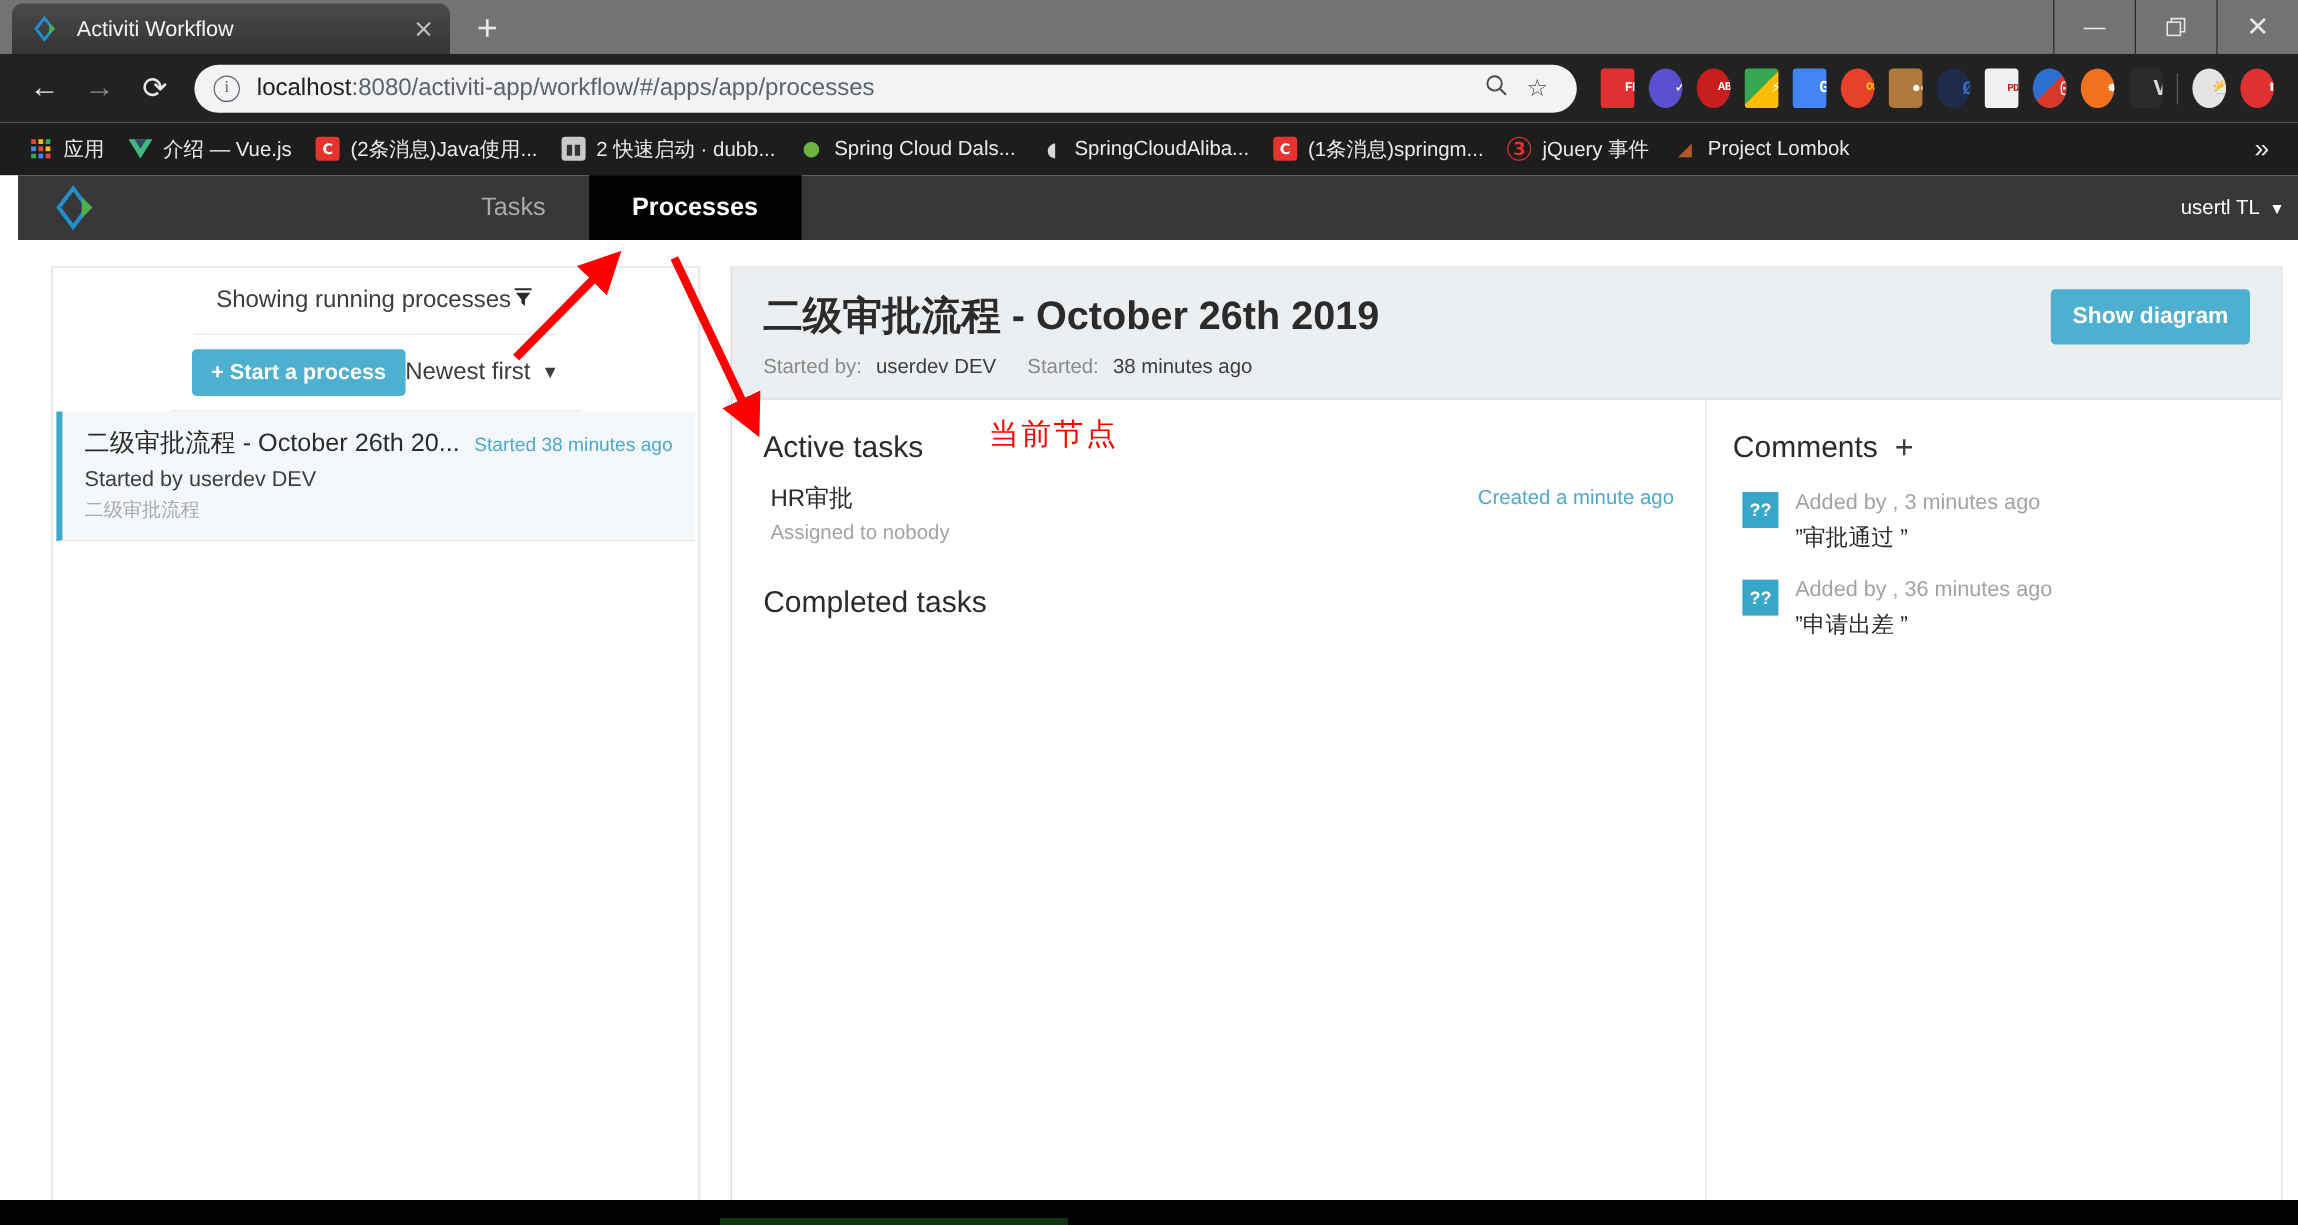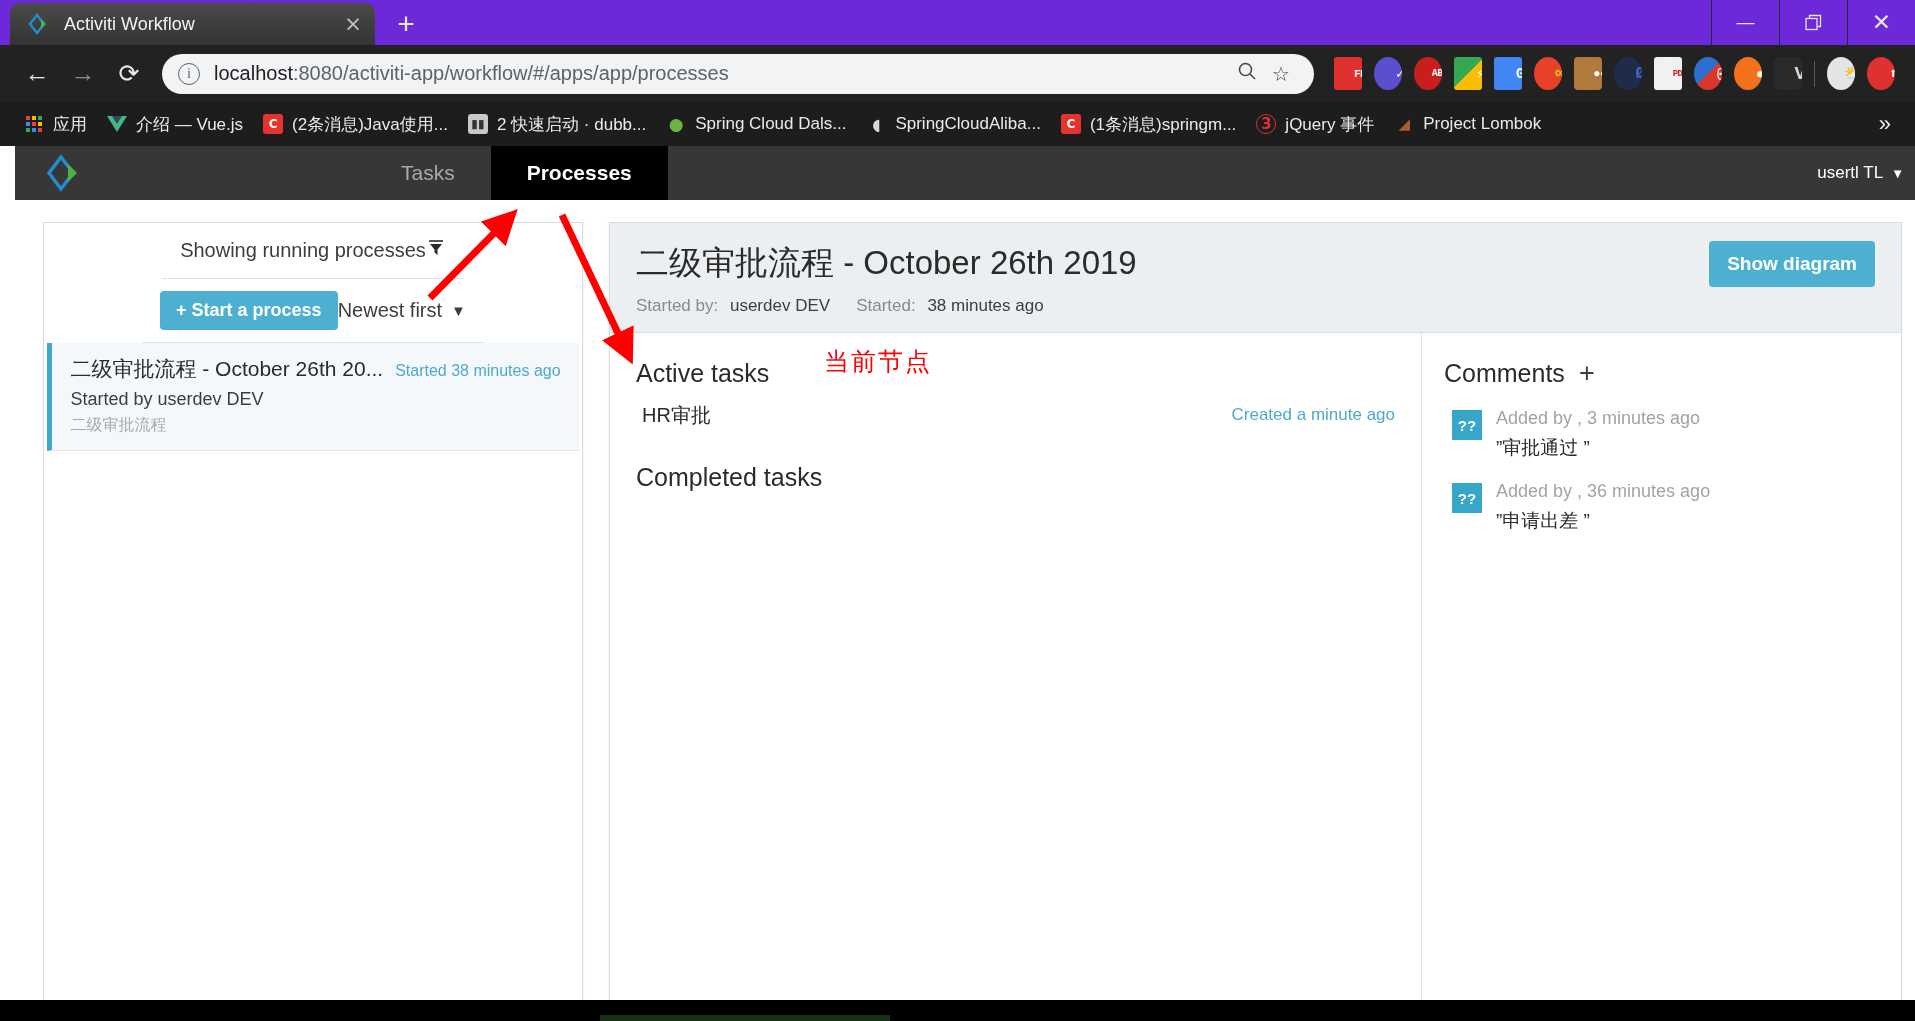--- a/index.html
+++ b/index.html
@@ -7,21 +7,21 @@
     width: 1915px; height: 1021px;
     overflow: hidden;
     font-family: "Liberation Sans", sans-serif;
     background: #ffffff;
   }
 
   
   #browser { width: 1915px; height: 1021px; position: relative; }
 
   .tabstrip {
-    height: 45px; background: #6d28d9; position: relative;
+    height: 45px; background: #737373; position: relative;
     display: flex; align-items: flex-end;
   }
   .tab {
     margin-left: 10px;
     width: 365px; height: 42px;
     background: linear-gradient(to bottom,#4a4a4a,#343434);
     border-radius: 9px 9px 0 0;
     display: flex; align-items: center; padding: 0 8px 0 18px;
     position: relative;
   }
@@ -184,21 +184,21 @@
   
   .detail-panel {
     flex: 1 1 auto; border: 1px solid #dcdcdc; background: #fff;
     height: 800px; display: flex; flex-direction: column;
     box-shadow: 0 1px 2px rgba(0,0,0,.08);
   }
   .detail-head {
     background: #eceff1; border-bottom: 1px solid #dcdcdc;
     padding: 18px 26px 16px 26px; display: flex; align-items: flex-start;
   }
-  .detail-title { font-size: 33px; color: #2b2b2b; font-weight: normal; }
+  .detail-title { font-size: 33px; color: #2b2b2b; font-weight: bold; }
   .detail-sub { margin-top: 10px; display: flex; gap: 26px; font-size: 17px; }
   .detail-sub .lbl { color: #8a8a8a; }
   .detail-sub .val { color: #3d3d3d; margin-left: 7px; }
   .btn-diagram {
     margin-left: auto; background: #4db0d0; color: #fff; border: none;
     border-radius: 4px; font-size: 19px; font-weight: bold;
     padding: 12px 18px; font-family: "Liberation Sans", sans-serif;
     white-space: nowrap; cursor: pointer;
   }
   .detail-body { flex: 1 1 auto; display: flex; }
@@ -458,20 +458,21 @@
         </div>
 
         <div class="detail-body">
           <div class="tasks-col">
             <div class="annotation">当前节点</div>
 
             <div class="sec-title">Active tasks</div>
             <div class="task-row">
               <div class="task-main">
                 <div class="task-name">HR审批</div>
+                <div class="task-sub">Assigned to nobody</div>
               </div>
               <div class="task-meta">Created a minute ago</div>
             </div>
 
             <div class="sec-title" style="margin-top:34px">Completed tasks</div>
           </div>
 
           <div class="comments-col">
             <div class="comments-head">
               <span class="sec-title">Comments</span>

